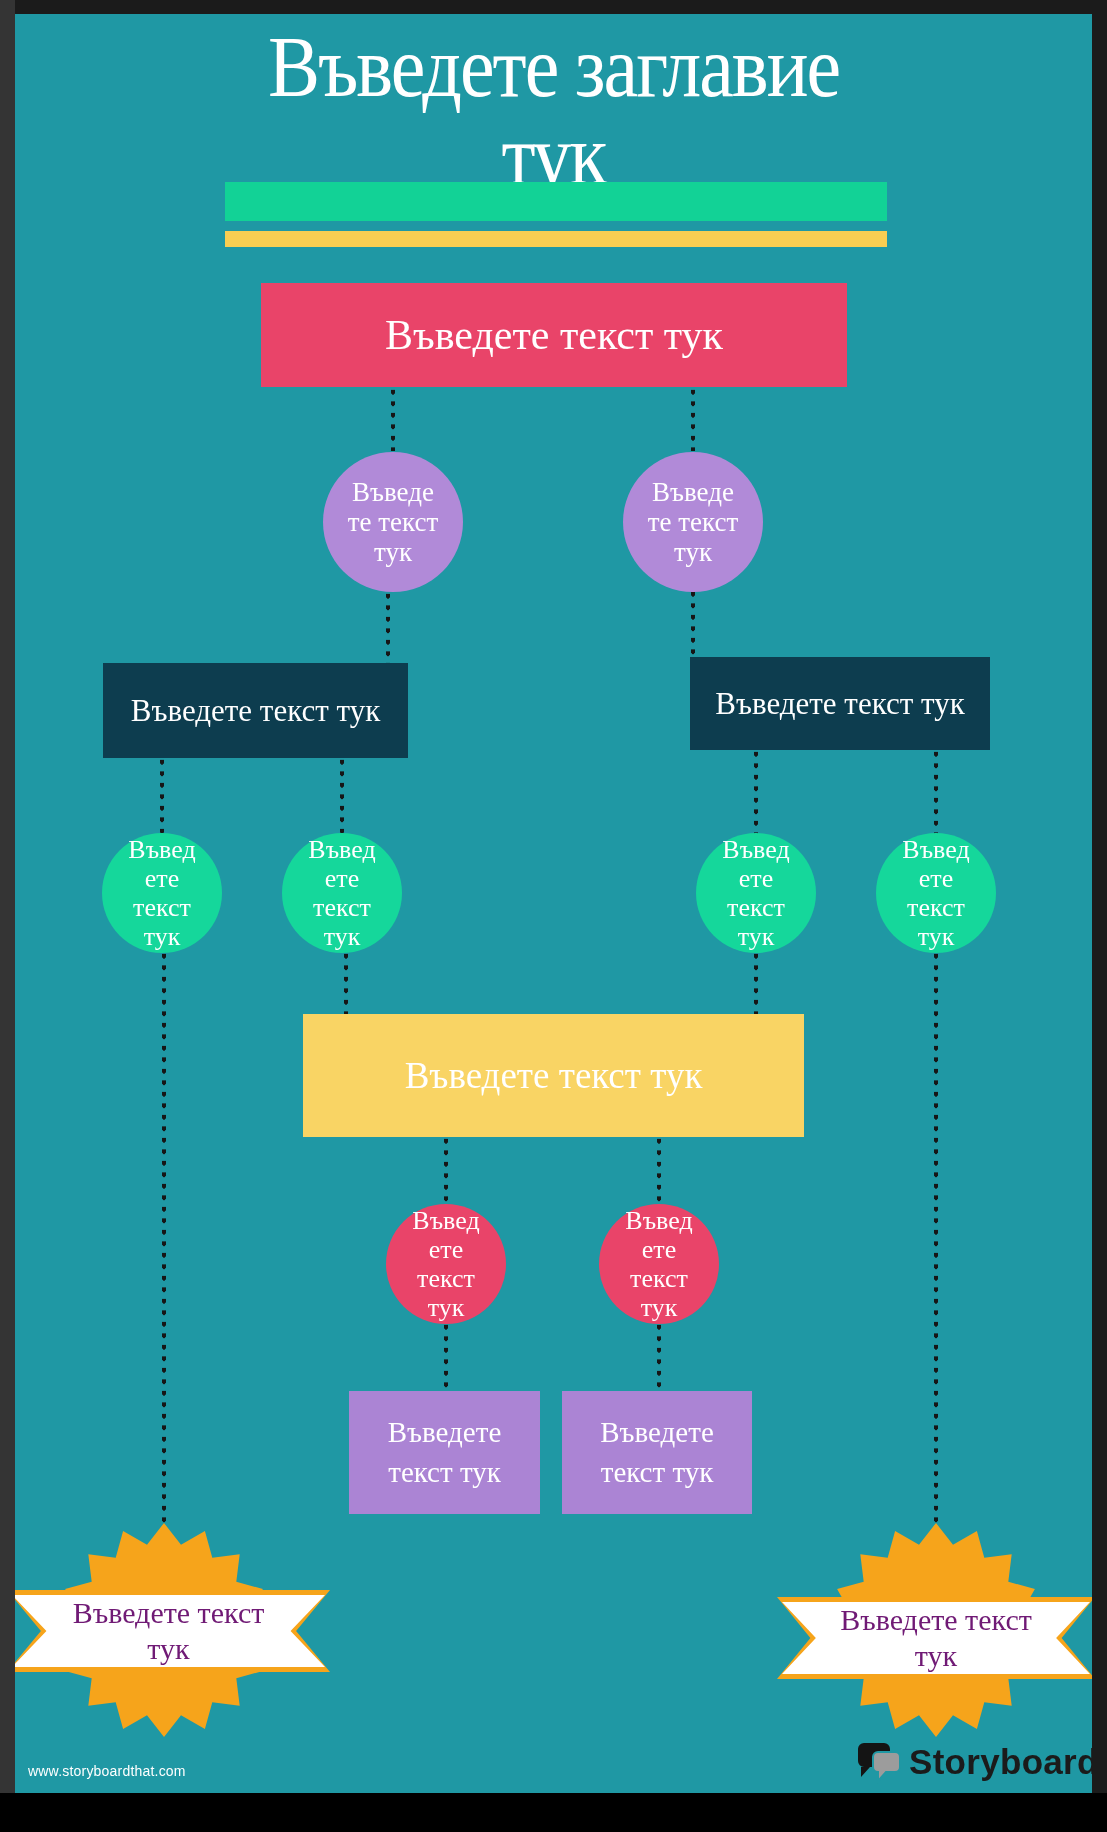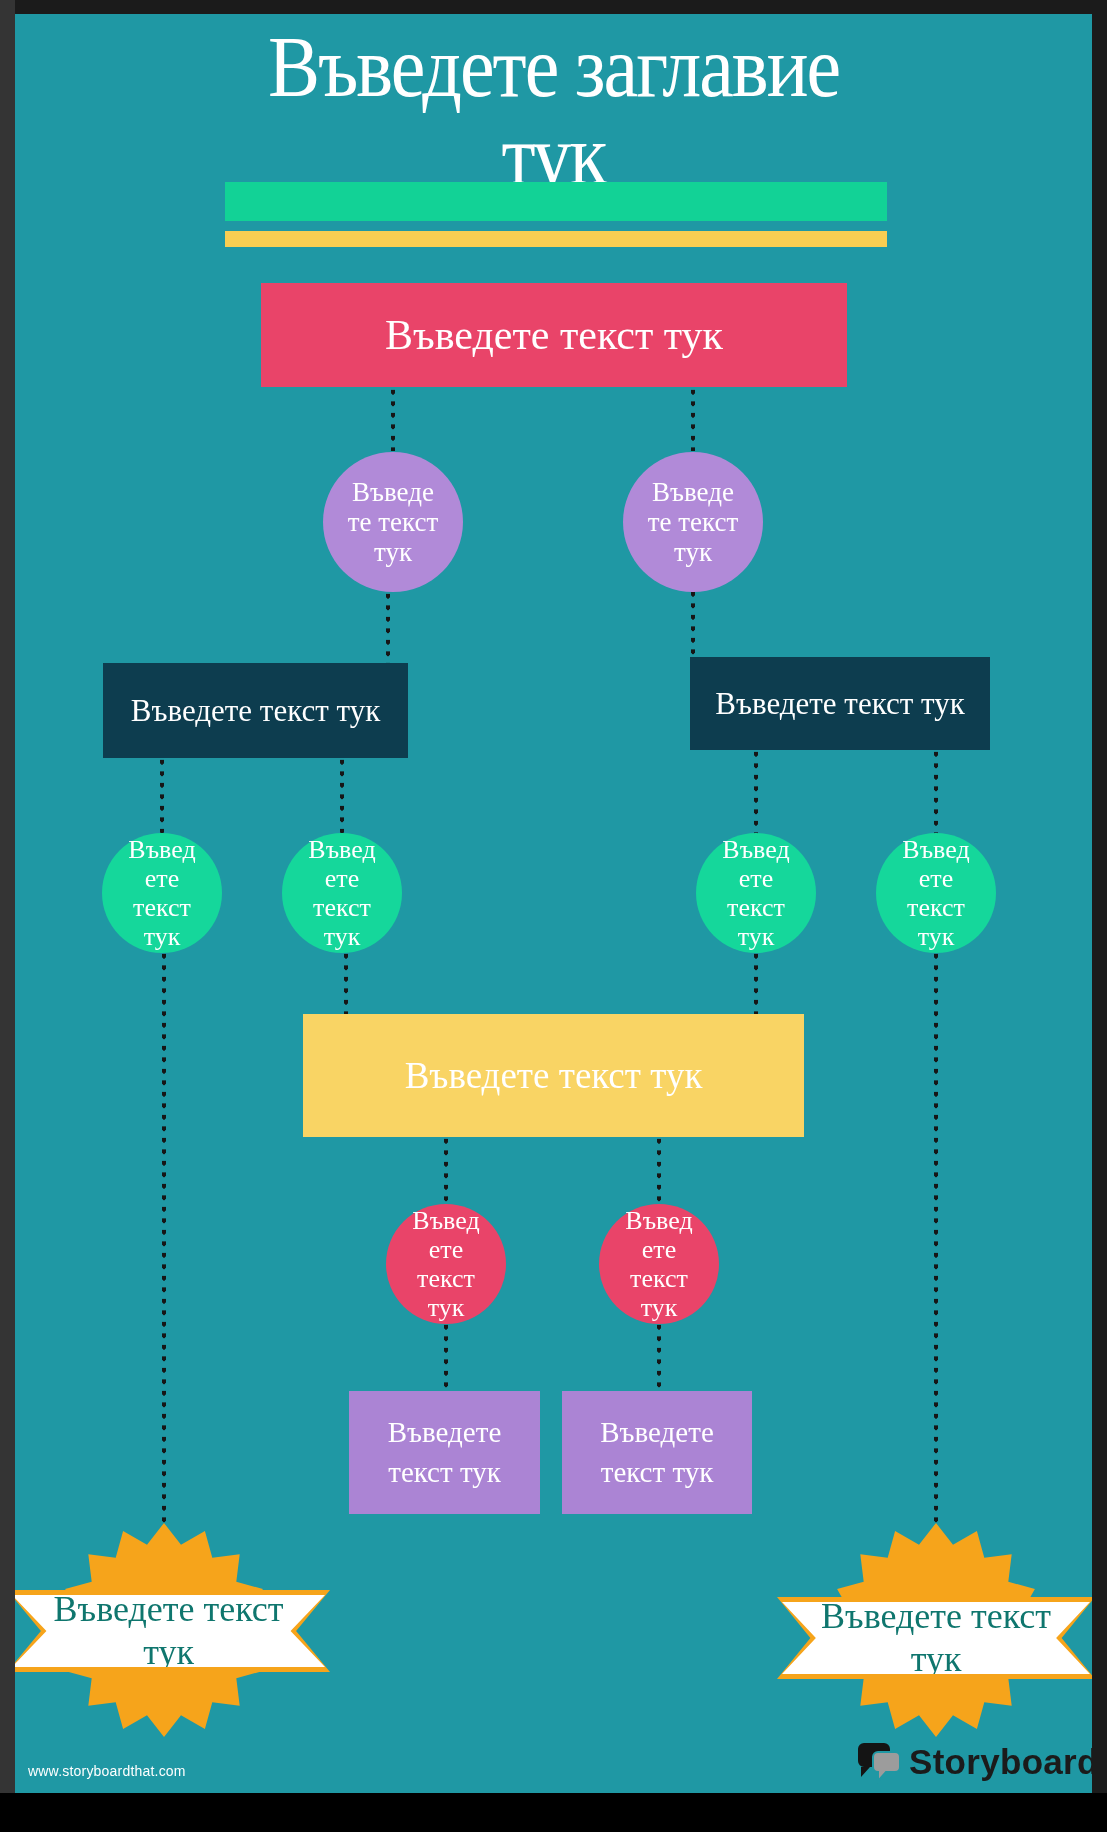--- a/index.html
+++ b/index.html
@@ -31,21 +31,21 @@
 
   .starburst{position:absolute;width:220px;height:220px;}
   .ribbon{position:absolute;}
   .ribbon .outer{position:absolute;left:0;top:0;width:100%;height:100%;background:#F6A41B;
     -webkit-clip-path:polygon(0 0,100% 0,89.5% 50%,100% 100%,0 100%,10.5% 50%);
     clip-path:polygon(0 0,100% 0,89.5% 50%,100% 100%,0 100%,10.5% 50%);}
   .ribbon .inner{position:absolute;left:5px;top:5px;right:5px;bottom:5px;background:#fff;
     display:flex;flex-direction:column;align-items:center;justify-content:center;
     -webkit-clip-path:polygon(0 0,100% 0,89% 50%,100% 100%,0 100%,11% 50%);
     clip-path:polygon(0 0,100% 0,89% 50%,100% 100%,0 100%,11% 50%);
-    color:#0f766e;font-size:36px;line-height:1.2;text-align:center;}
+    color:#701a75;font-size:30px;line-height:1.2;text-align:center;}
 
   .watermark{position:absolute;left:28px;top:1763px;color:#fff;
     font-family:"Liberation Sans","DejaVu Sans",sans-serif;font-weight:normal;font-size:14px;letter-spacing:.2px;}
   .logo{position:absolute;left:856px;top:1738px;height:48px;display:flex;align-items:center;gap:7px;
     font-family:"Liberation Sans","DejaVu Sans",sans-serif;}
   .logo-text{font-size:35px;font-weight:600;letter-spacing:.3px;color:#1b1b1b;white-space:nowrap;}
   .logo-text .gray{color:#9C9C9C;}
 </style>
 </head>
 <body>

